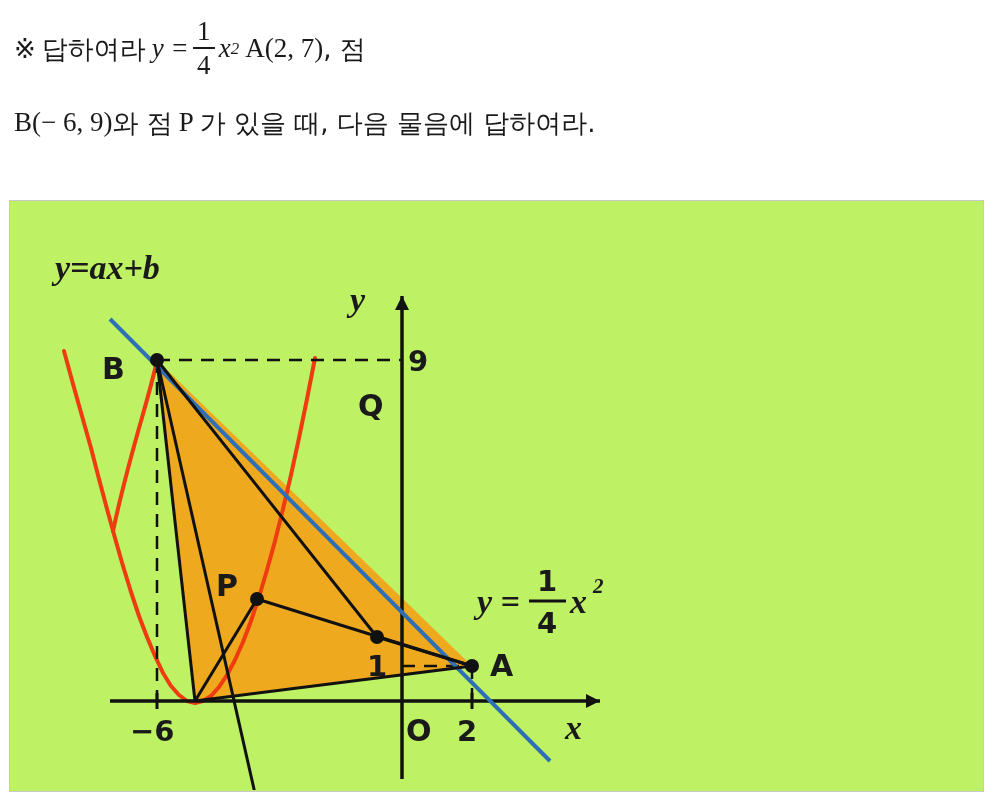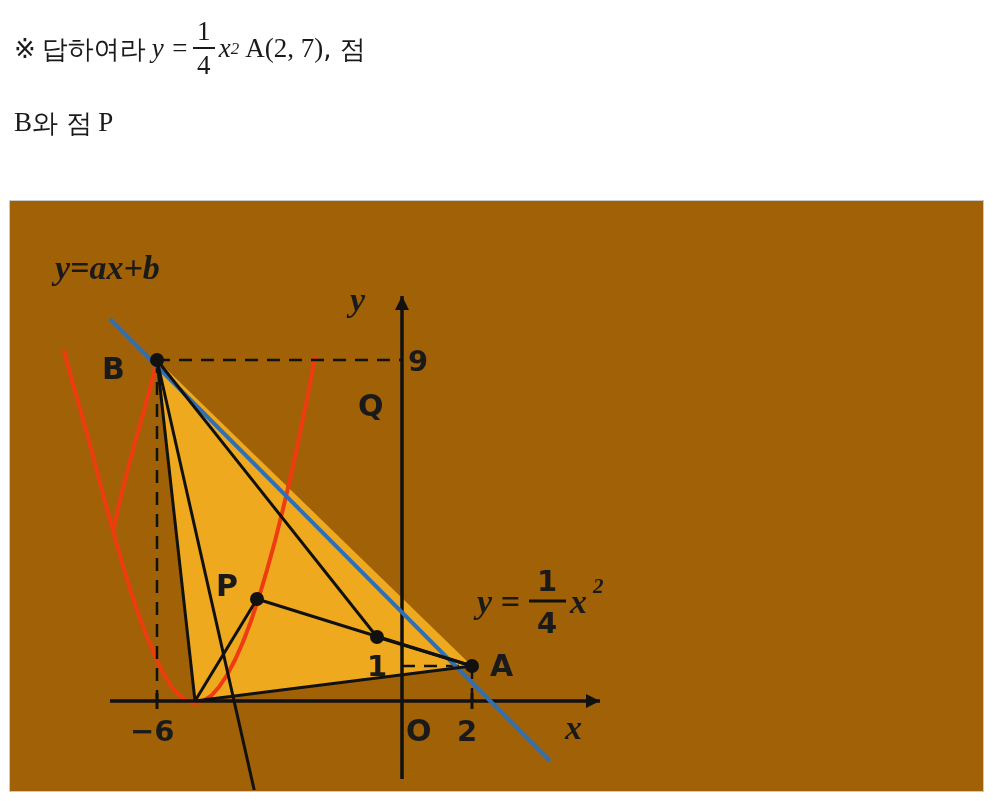--- a/index.html
+++ b/index.html
@@ -73,21 +73,21 @@
   .sp { display: inline-block; width: 6px; }
 
   
   #figure {
     position: absolute;
     left: 9px;
     top: 200px;
     width: 975px;
     height: 592px;
     border: 1.5px solid #c9c9c9;
-    background: #a16207;
+    background: #bef264;
     box-sizing: border-box;
   }
   #figure svg { display: block; }
 
   .lbl {
     font-family: "DejaVu Sans", sans-serif;
     font-weight: bold;
     font-size: 30px;
     fill: #1a1a1a;
   }
@@ -122,24 +122,26 @@
     </span>
     <span class="mathv">x</span>
       <span class="sup">2</span>
     <span class="sp"></span>
     <span class="mathu">A</span>
     <span class="mathu">(2, 7)</span>
     <span class="kr">, 점</span>
   </div>
   <div class="line">
     <span class="mathu">B</span>
+    <span class="mathu">(− 6, 9)</span>
     <span class="kr">와 점</span>
     <span class="sp"></span>
     <span class="mathu">P</span>
     <span class="sp"></span>
+    <span class="kr">가 있을 때, 다음 물음에 답하여라.</span>
   </div>
 </div>
 
 <div id="figure">
   <svg width="972" height="589" viewBox="0 0 972 589">
 
     <polygon points="147,159 185,500 462,465" fill="#efa91f" stroke="none"></polygon>
 
     <path d="M 93,596 C 110,520 150,400 185,500" fill="none" stroke="none"></path>
     <path d="M 103,330

